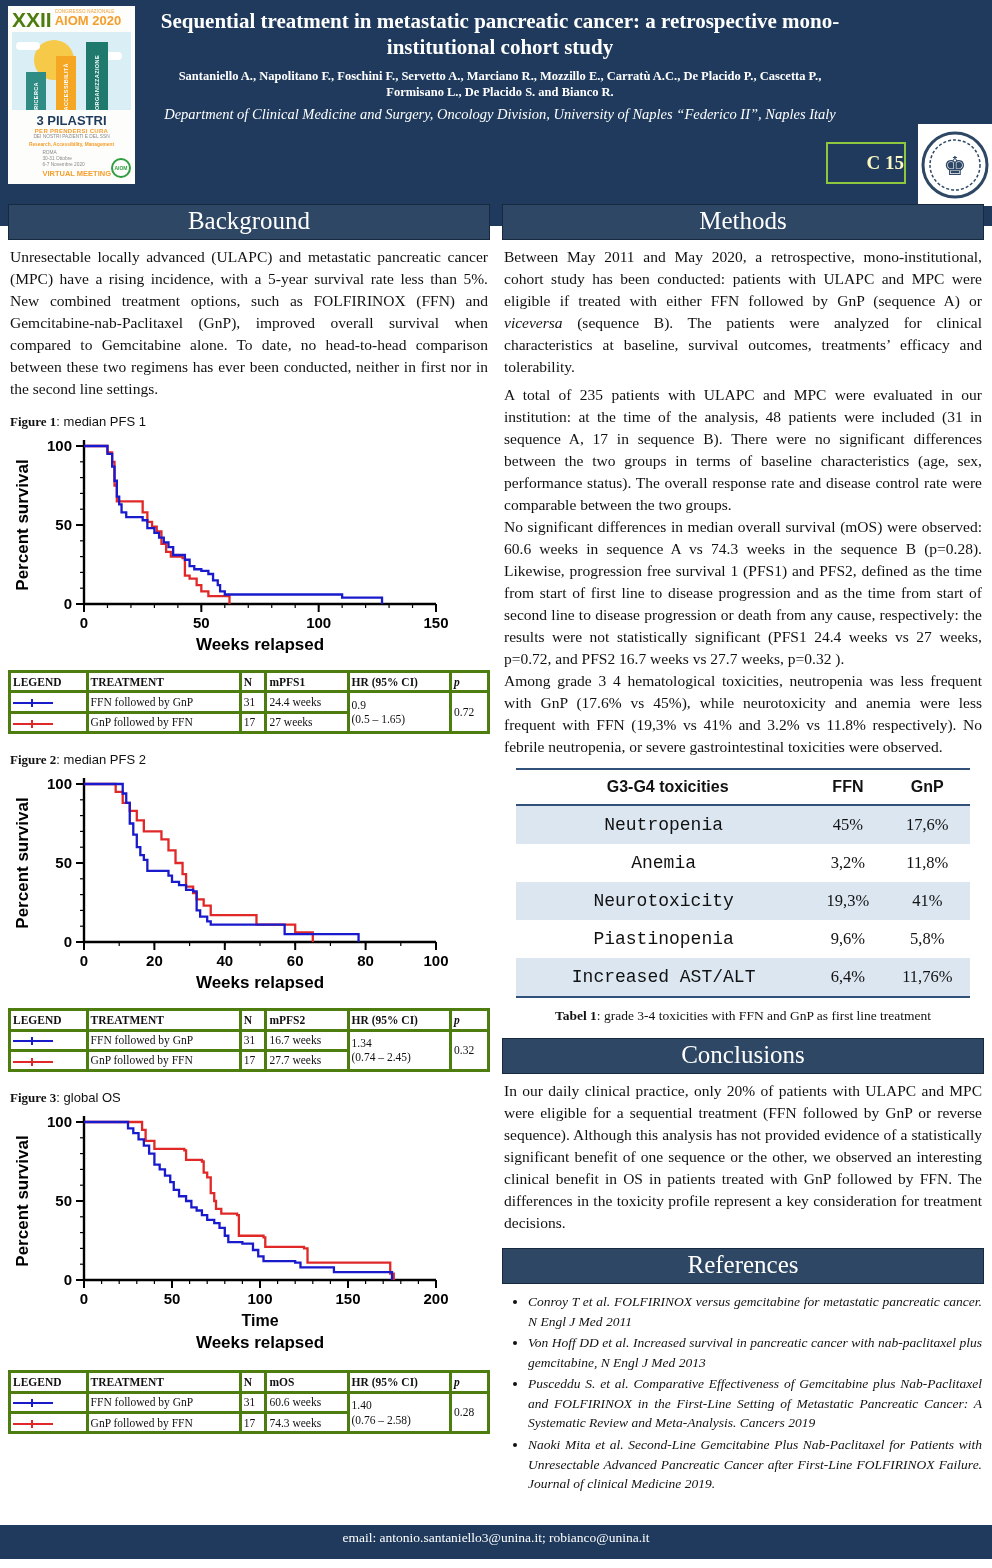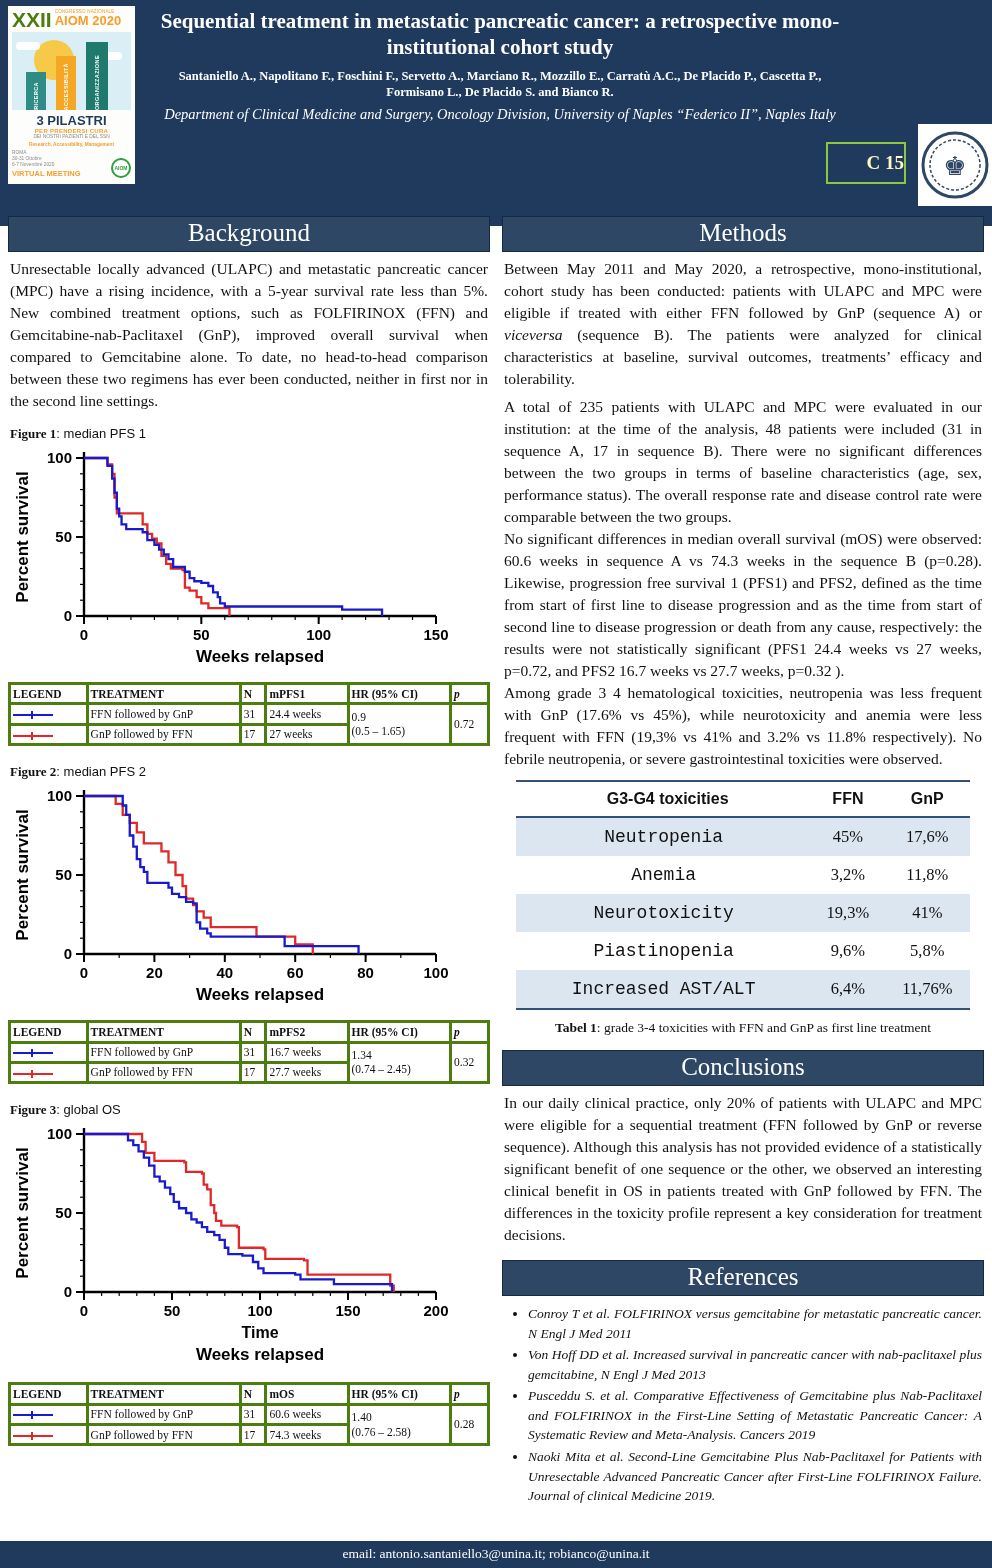--- a/index.html
+++ b/index.html
@@ -31,28 +31,28 @@
   .pillar{position:absolute;bottom:0;display:flex;align-items:flex-end;justify-content:center;}
   .pillar span{writing-mode:vertical-rl;transform:rotate(180deg);color:#fff;font-size:5.5px;
                font-weight:bold;letter-spacing:.4px;padding-bottom:3px;}
   .p1{left:14px;width:20px;height:38px;background:#2e8c85;}
   .p2{left:44px;width:20px;height:54px;background:#f5a623;}
   .p3{left:74px;width:22px;height:68px;background:#1f7a6d;}
   .logo-pilastri{color:#1f3a5c;font-weight:bold;font-size:13px;margin-top:3px;text-align:center;}
   .logo-cura{color:#f59e2b;font-weight:bold;font-size:6px;text-align:center;letter-spacing:.3px;}
   .logo-pazienti{color:#8a8a8a;font-size:4.8px;text-align:center;}
   .logo-research{color:#f59e2b;font-size:4.8px;text-align:center;margin-top:3px;font-weight:bold;}
-  .logo-bottom{display:flex;justify-content:space-between;align-items:flex-end;margin-top:3px;}
+  .logo-bottom{display:flex;justify-content:flex-end;align-items:flex-end;margin-top:3px;}
   .logo-roma{color:#8a8a8a;font-size:4.8px;line-height:1.3;}
   .logo-virtual{color:#f59e2b;font-weight:bold;font-size:7.5px;}
   .aiom-mini{width:16px;height:16px;border:2px solid #2f9e41;border-radius:50%;color:#2f9e41;
              font-size:5px;font-weight:bold;display:flex;align-items:center;justify-content:center;}
 
   
-  .main{position:absolute;left:8px;top:204px;width:976px;display:flex;gap:12px;margin-top:12px;}
+  .main{position:absolute;left:8px;top:204px;width:976px;display:flex;gap:12px;}
   .col{flex:1;min-width:0;}
   .secbar{background:#2d4764;color:#fff;text-align:center;font-size:25px;padding:2px 0 4px 0;
           border:1px solid #16293f;}
   .para{text-align:justify;font-size:15.5px;line-height:1.42;margin:6px 2px 0 2px;}
   .figcap{font-size:13px;margin:14px 2px 2px 2px;font-family:"Liberation Sans",sans-serif;}
   .figcap .b{font-family:"Liberation Serif",serif;font-weight:bold;}
 
   
   .legend-table{width:100%;border-collapse:collapse;margin-top:6px;font-size:11.5px;}
   .legend-table th,.legend-table td{border:3px solid #4d7c0f;text-align:left;padding:1.5px 2px;line-height:1.25;}
@@ -78,21 +78,21 @@
   .tox tbody tr:last-child td{border-bottom:2px solid #31507a;}
   .toxcap{font-size:13.5px;text-align:center;margin-top:10px;}
   .toxcap .b{font-weight:bold;}
 
   
   .refs{margin:8px 2px 0 6px;padding-left:20px;font-style:italic;font-size:13.5px;line-height:1.45;
         text-align:justify;}
   .refs li{margin-bottom:2px;}
 
   
-  .footer{position:absolute;left:0;bottom:0;width:992px;height:27px;background:#1f3a5c;color:#fff;
+  .footer{position:absolute;left:0;bottom:9px;width:992px;height:34px;background:#1f3a5c;color:#fff;
           text-align:center;font-size:13.5px;line-height:25px;}
 
   .mt14{margin-top:14px;}
   .mt18{margin-top:18px;}
 </style>
 </head>
 <body>
 
 <div class="page">
 

